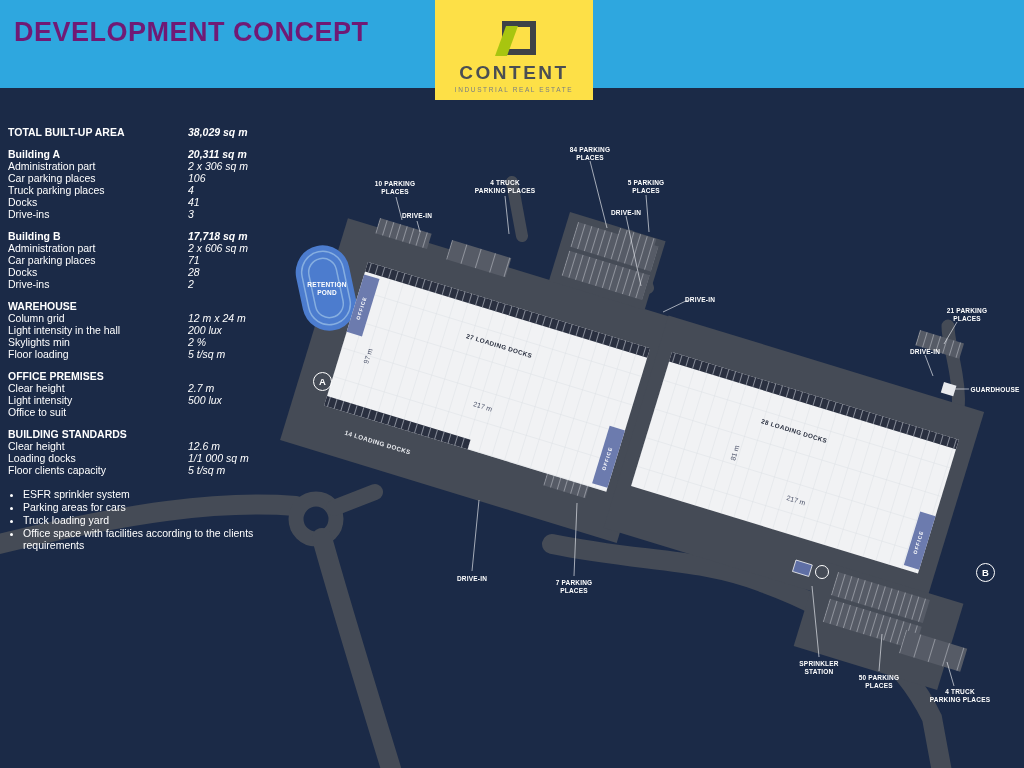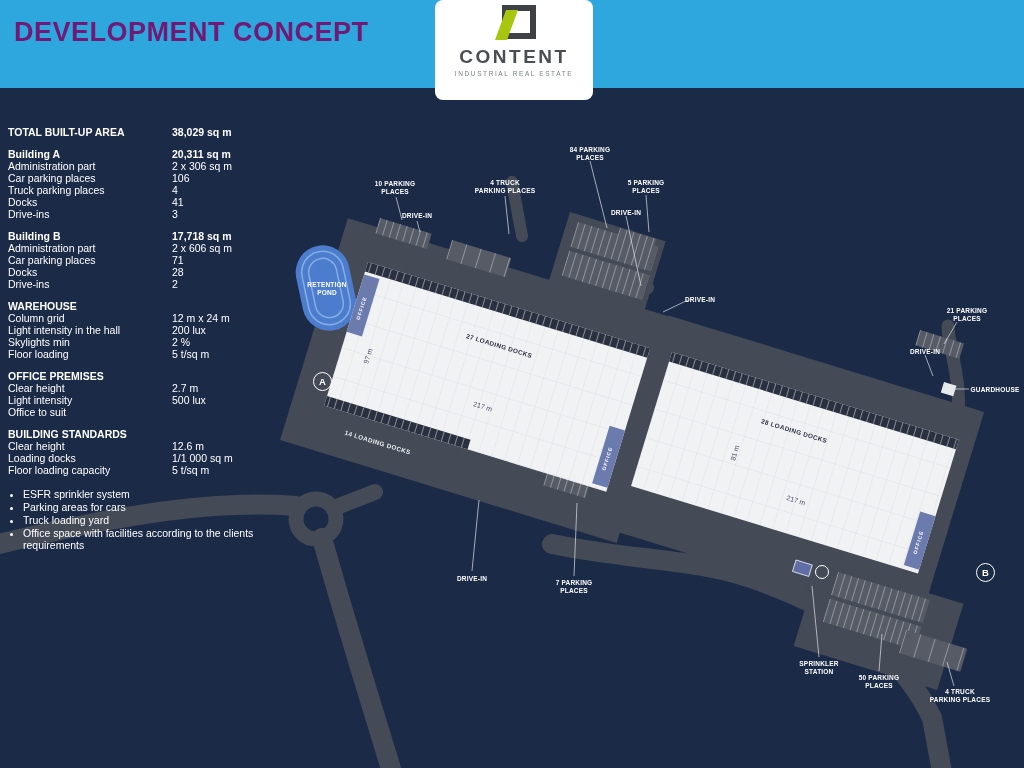--- a/index.html
+++ b/index.html
@@ -2,30 +2,30 @@
 <html><head>
 <meta charset="utf-8">
 <style>
   html,body{margin:0;padding:0;background:#0e1628;}
   .slide{position:relative;width:1024px;height:768px;overflow:hidden;
          background:#1B2A47;font-family:"Liberation Sans",sans-serif;}
 
   
   .topbar{position:absolute;left:0;top:0;width:1024px;height:88px;background:#2EA7DF;z-index:3;}
   .title{position:absolute;left:14px;top:17px;color:#701a75;font-size:27px;font-weight:bold;letter-spacing:.5px;}
-  .logobox{position:absolute;left:435px;top:0;width:158px;height:100px;background:#ffffff;z-index:4;
-           display:flex;flex-direction:column;align-items:center;justify-content:flex-start;padding-top:4px;box-sizing:border-box;border-radius:8px;}
+  .logobox{position:absolute;left:435px;top:0;width:158px;height:100px;background:#fde047;z-index:4;
+           display:flex;flex-direction:column;align-items:center;justify-content:flex-start;padding-top:20px;box-sizing:border-box;}
   .logoname{font-size:19px;font-weight:bold;color:#4A4E53;letter-spacing:2.5px;margin-top:2px;}
   .logotag{font-size:6.5px;color:#7a7e83;letter-spacing:1.6px;margin-top:2px;}
 
   
   .panel{position:absolute;left:8px;top:126px;width:255px;color:#fff;font-size:10.5px;line-height:12px;z-index:2;}
   .spec-section{margin-bottom:10px;}
   .row{position:relative;min-height:12px;}
-  .val{position:absolute;left:164px;top:0;white-space:nowrap;}
+  .val{position:absolute;left:180px;top:0;white-space:nowrap;font-style:italic;}
   .b{font-weight:bold;}
   .bullets{margin:12px 0 0 0;padding-left:15px;}
   .bullets li{margin-bottom:1px;}
 
   
   .mlabel{position:absolute;color:#fff;font-weight:bold;font-size:6.5px;line-height:8px;
           text-align:center;letter-spacing:.2px;transform:translateX(-50%);
           white-space:pre-line;z-index:1;}
   .marker{position:absolute;width:17px;height:17px;border:1.6px solid #fff;border-radius:50%;
           color:#fff;font-size:9.5px;font-weight:bold;display:flex;align-items:center;
@@ -263,21 +263,21 @@
       <div class="row"><span class="b">OFFICE PREMISES</span></div>
       <div class="row"><span>Clear height</span><span class="val">2.7 m</span></div>
       <div class="row"><span>Light intensity</span><span class="val">500 lux</span></div>
       <div class="row"><span>Office to suit</span><span class="val"></span></div>
     </div>
 
     <div class="spec-section">
       <div class="row"><span class="b">BUILDING STANDARDS</span></div>
       <div class="row"><span>Clear height</span><span class="val">12.6 m</span></div>
       <div class="row"><span>Loading docks</span><span class="val">1/1 000 sq m</span></div>
-      <div class="row"><span>Floor loading capacity</span><span class="val">5 t/sq m</span></div>
+      <div class="row"><span>Floor clients capacity</span><span class="val">5 t/sq m</span></div>
     </div>
 
     <ul class="bullets">
       <li>ESFR sprinkler system</li>
       <li>Parking areas for cars</li>
       <li>Truck loading yard</li>
       <li>Office space with facilities according to the clients requirements</li>
     </ul>
 
   </div>

